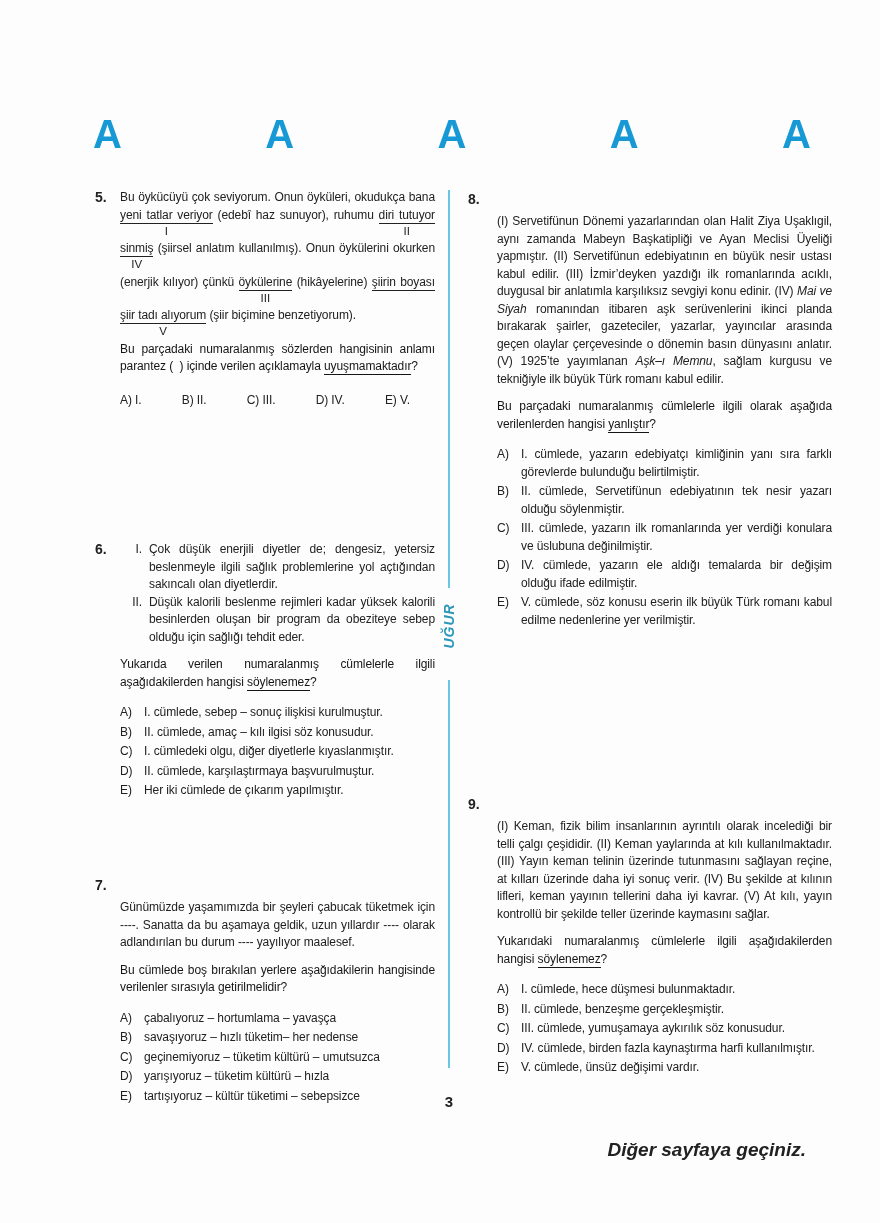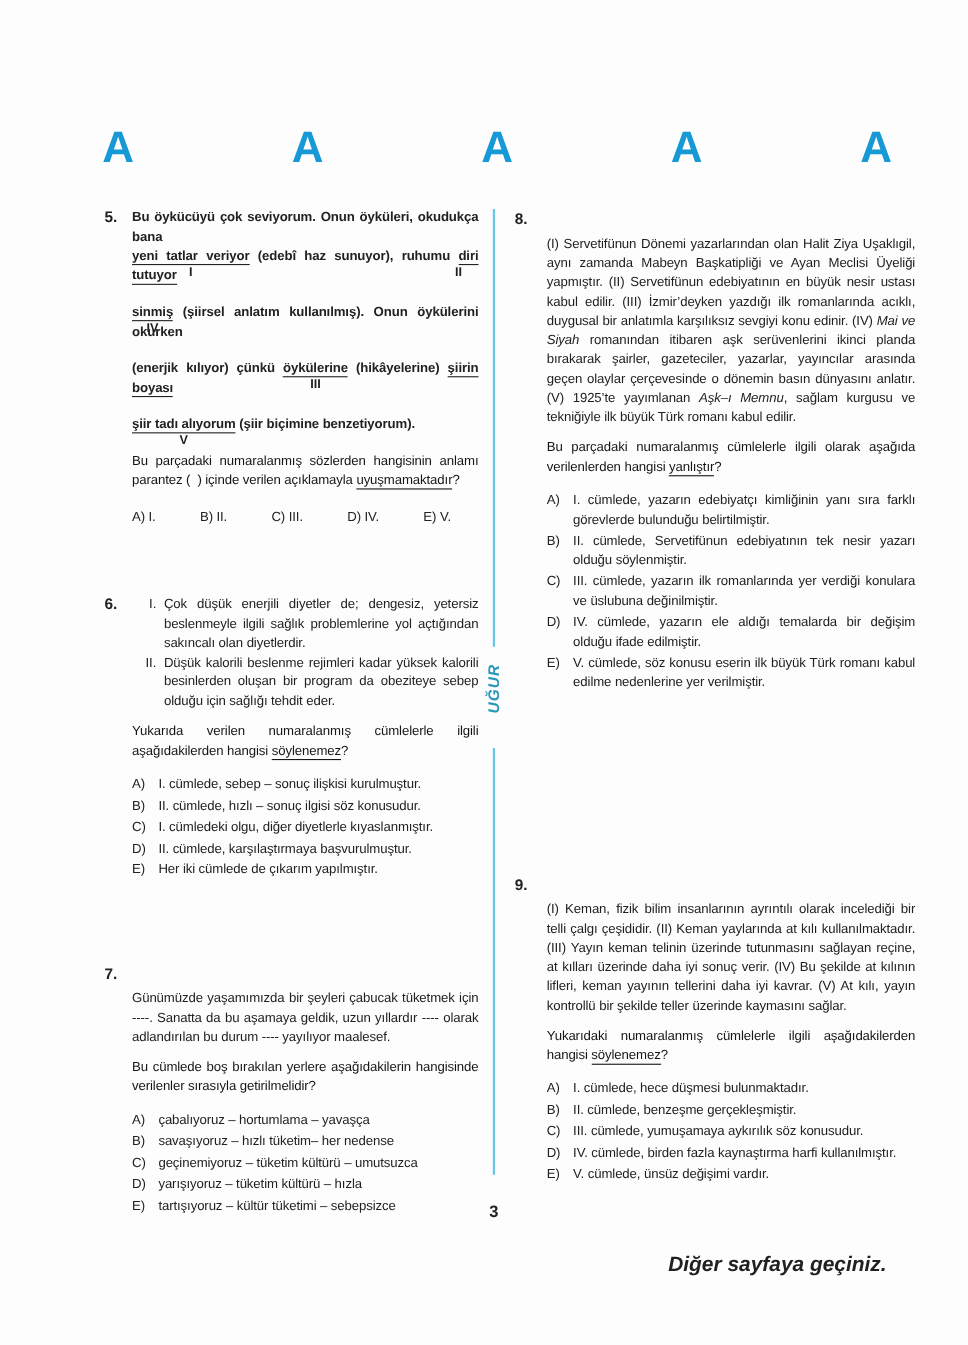--- a/index.html
+++ b/index.html
@@ -21,21 +21,21 @@
   .question{position:absolute;font-size:12px;line-height:17.5px;letter-spacing:-0.1px;}
   #q5{left:95px;top:189px;width:340px;}
   #q6{left:95px;top:541px;width:340px;}
   #q7{left:95px;top:877px;width:340px;}
   #q8{left:468px;top:191px;width:364px;}
   #q9{left:468px;top:796px;width:364px;}
   .qnum{position:absolute;left:0;top:0;font-weight:bold;font-size:14px;}
   .qbody{margin-left:25px;width:315px;}
   #q8 .qbody,#q9 .qbody{margin-left:29px;width:335px;}
   .passage.just{text-align:justify;margin-top:22px;}
-  .pline{min-height:17.5px;font-weight:bold;}
+  .pline{min-height:17.5px;}
   .pline.jl{text-align:justify;text-align-last:justify;}
   .pline.hasnum{margin-bottom:16px;}
   .ul{border-bottom:1.4px solid #222;padding-bottom:1px;}
   .nb{position:relative;}
   .rnum{position:absolute;top:15px;left:50%;transform:translateX(-50%);
     font-size:11.5px;border:none;letter-spacing:0;}
   .it{font-style:italic;}
   .items .item{display:flex;}
   .item-num{flex:0 0 22px;text-align:right;margin-right:7px;}
   .item-text{flex:1;text-align:justify;}
@@ -102,21 +102,21 @@
           </div>
         </div>
         <div class="stem"><span>Yukarıda verilen numaralanmış cümlelerle ilgili aşağıdakilerden hangisi </span><span class="ul nb">söylenemez</span><span>?</span></div>
         <div class="opts">
           <div class="opt">
             <span class="opt-letter">A)</span>
             <span class="opt-text">I. cümlede, sebep – sonuç ilişkisi kurulmuştur.</span>
           </div>
           <div class="opt">
             <span class="opt-letter">B)</span>
-            <span class="opt-text">II. cümlede, hızlı – sonuç ilgisi söz konusudur.</span>
+            <span class="opt-text">II. cümlede, amaç – kılı ilgisi söz konusudur.</span>
           </div>
           <div class="opt">
             <span class="opt-letter">C)</span>
             <span class="opt-text">I. cümledeki olgu, diğer diyetlerle kıyaslanmıştır.</span>
           </div>
           <div class="opt">
             <span class="opt-letter">D)</span>
             <span class="opt-text">II. cümlede, karşılaştırmaya başvurulmuştur.</span>
           </div>
           <div class="opt">

